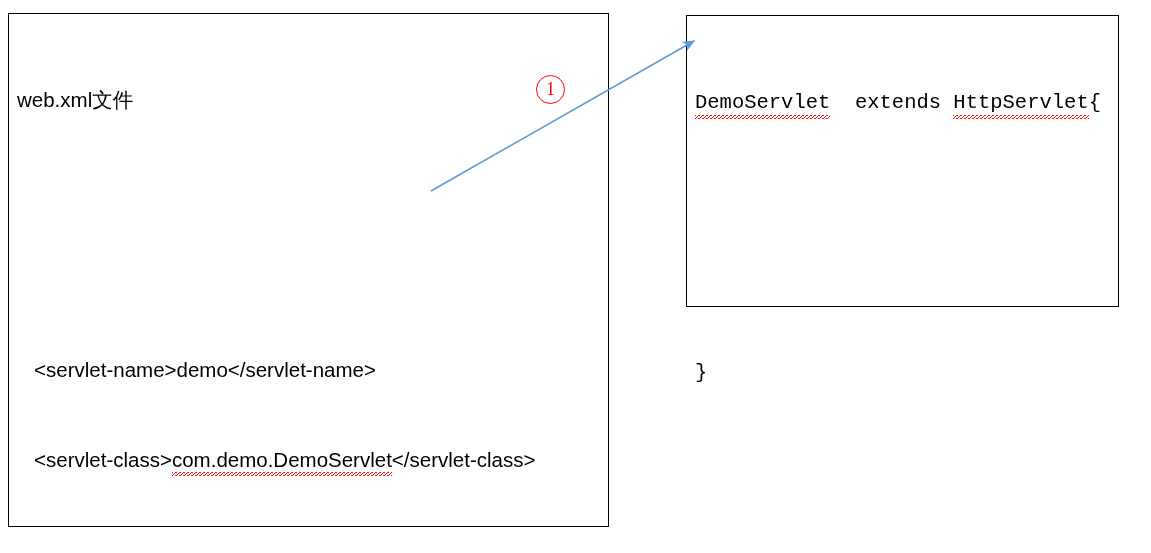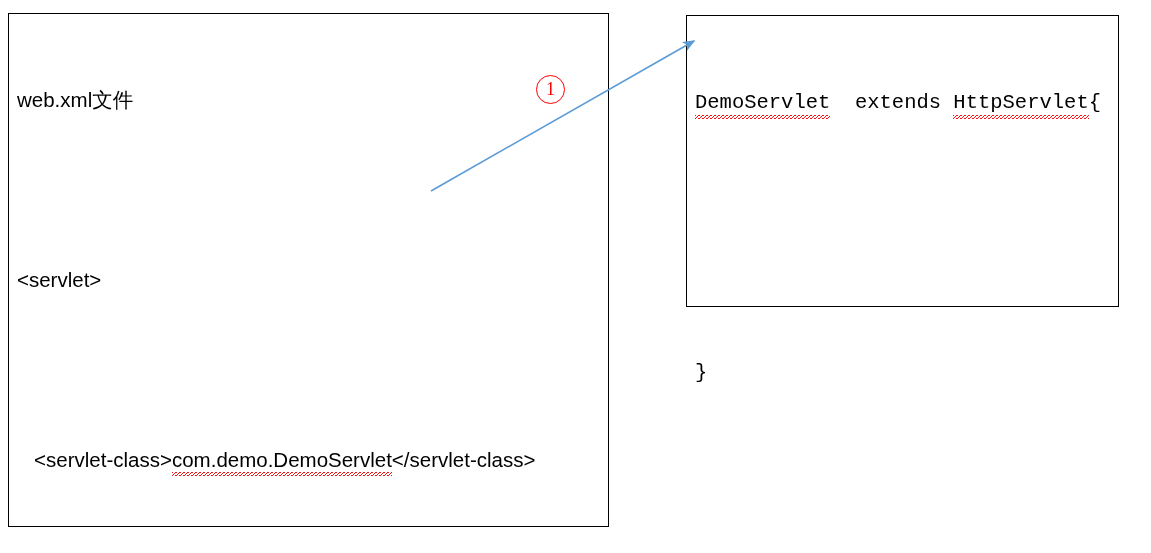--- a/index.html
+++ b/index.html
@@ -118,22 +118,22 @@
 </style>
 </head>
 <body>
 
 <div id="canvas">
 
   <div class="box" id="webxml-box">
     <div class="code-block">
       <span class="code-line">web.xml文件</span>
       <span class="code-line blank"></span>
-      <span class="code-line">&lt;servlet&gt;</span>
       <span class="code-line blank"></span>
+      <span class="code-line">   &lt;servlet-name&gt;demo&lt;/servlet-name&gt;</span>
       <span class="code-line"><span>   &lt;servlet-class&gt;</span><span class="squiggle">com.demo.DemoServlet</span><span>&lt;/servlet-class&gt;</span></span>
       
       
       
       
       
       
     </div>
   </div>
 

